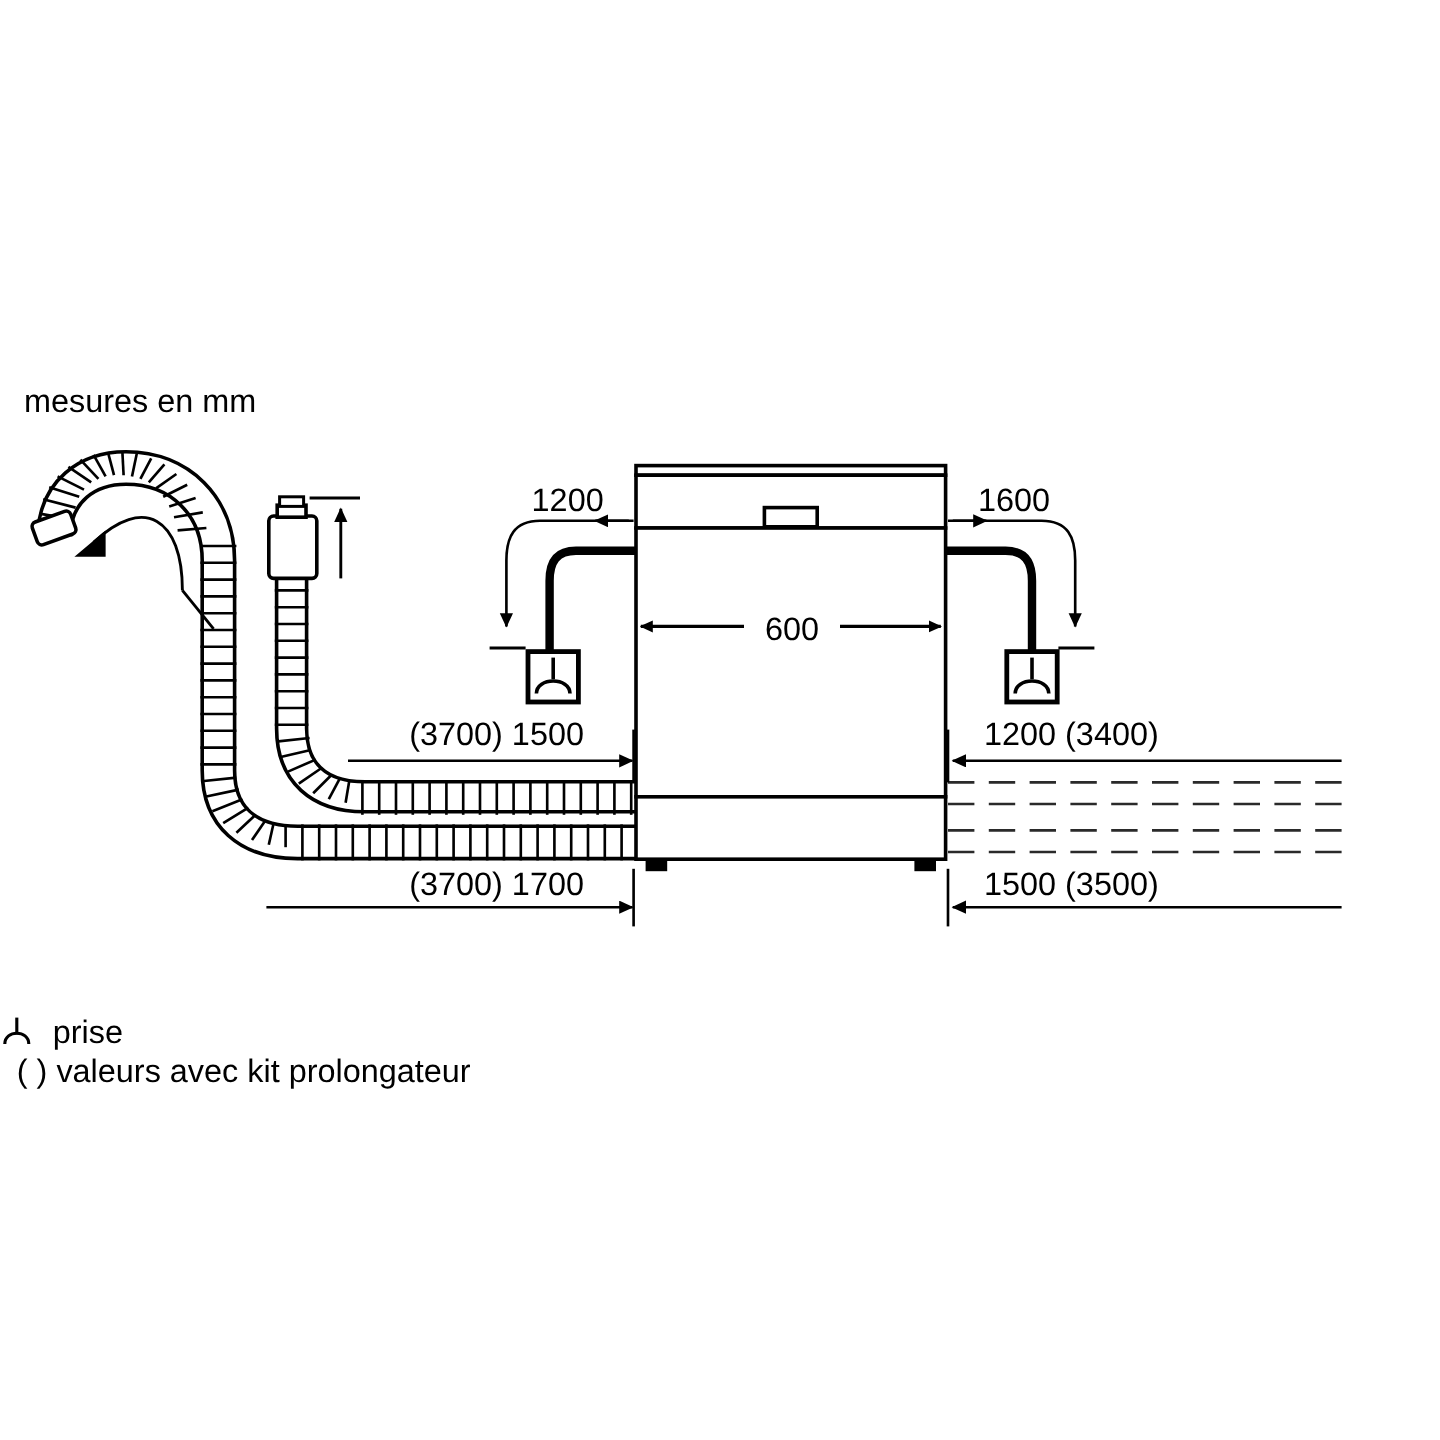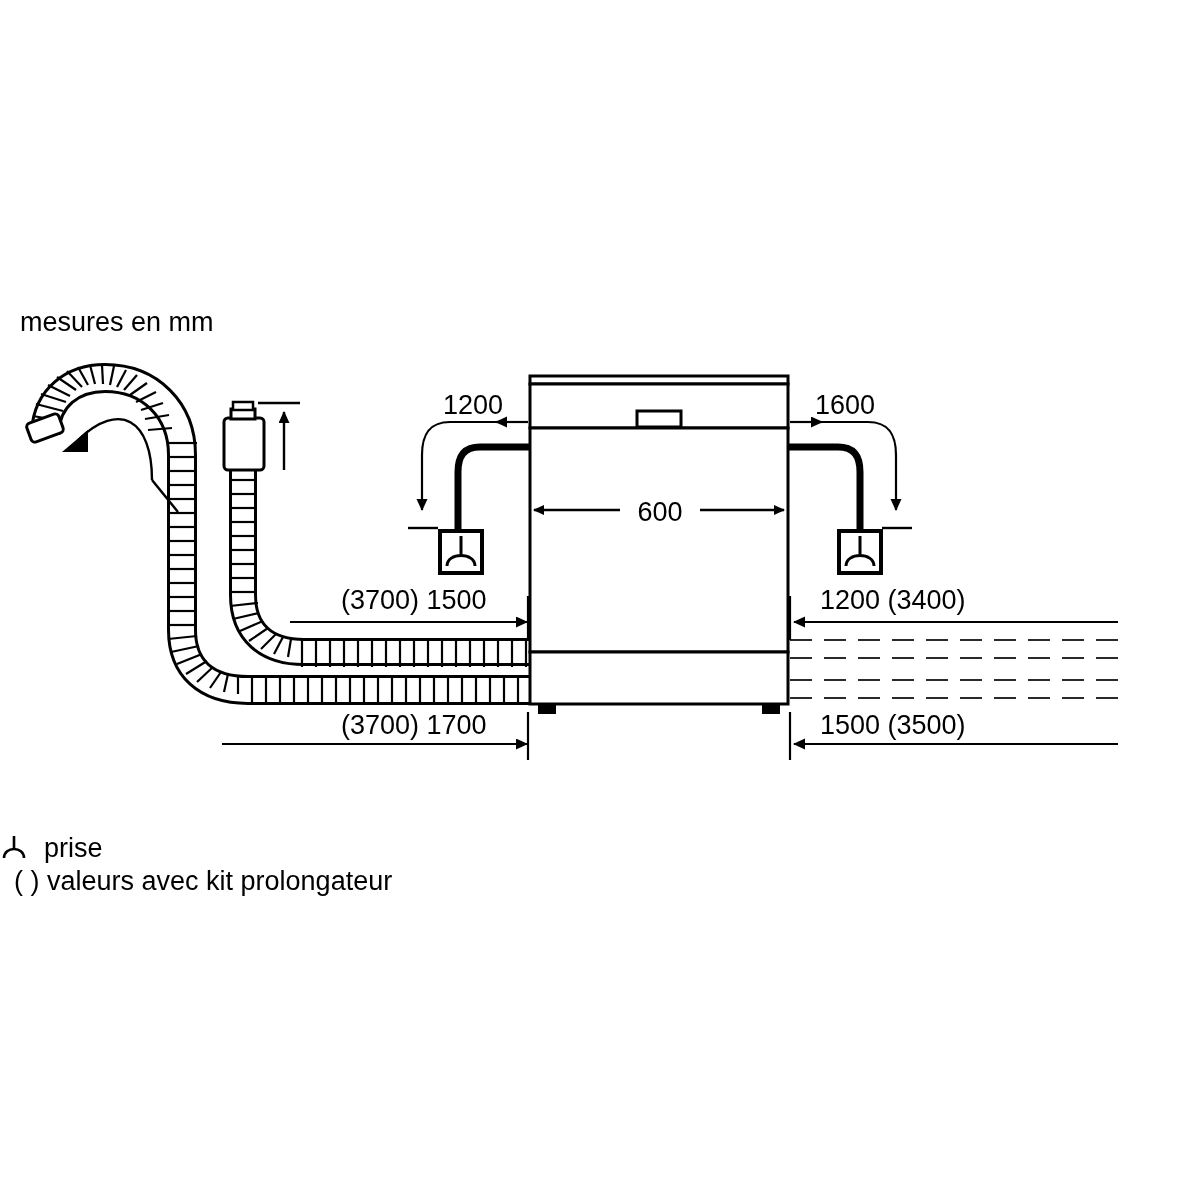--- a/index.html
+++ b/index.html
@@ -11,21 +11,21 @@
     width: 1200px;
     height: 1200px;
     position: relative;
     font-family: "Liberation Sans", sans-serif;
     color: #000000;
     overflow: hidden;
   }
   #diagram-root {
     position: absolute;
     left: 0;
-    top: 0;
+    top: 12px;
     width: 1200px;
     height: 879px;
   }
   svg { display: block; }
   text {
     font-family: "Liberation Sans", sans-serif;
     fill: #000000;
   }
   .dim-label { font-size: 27px; }
   .units-label { font-size: 27px; }

